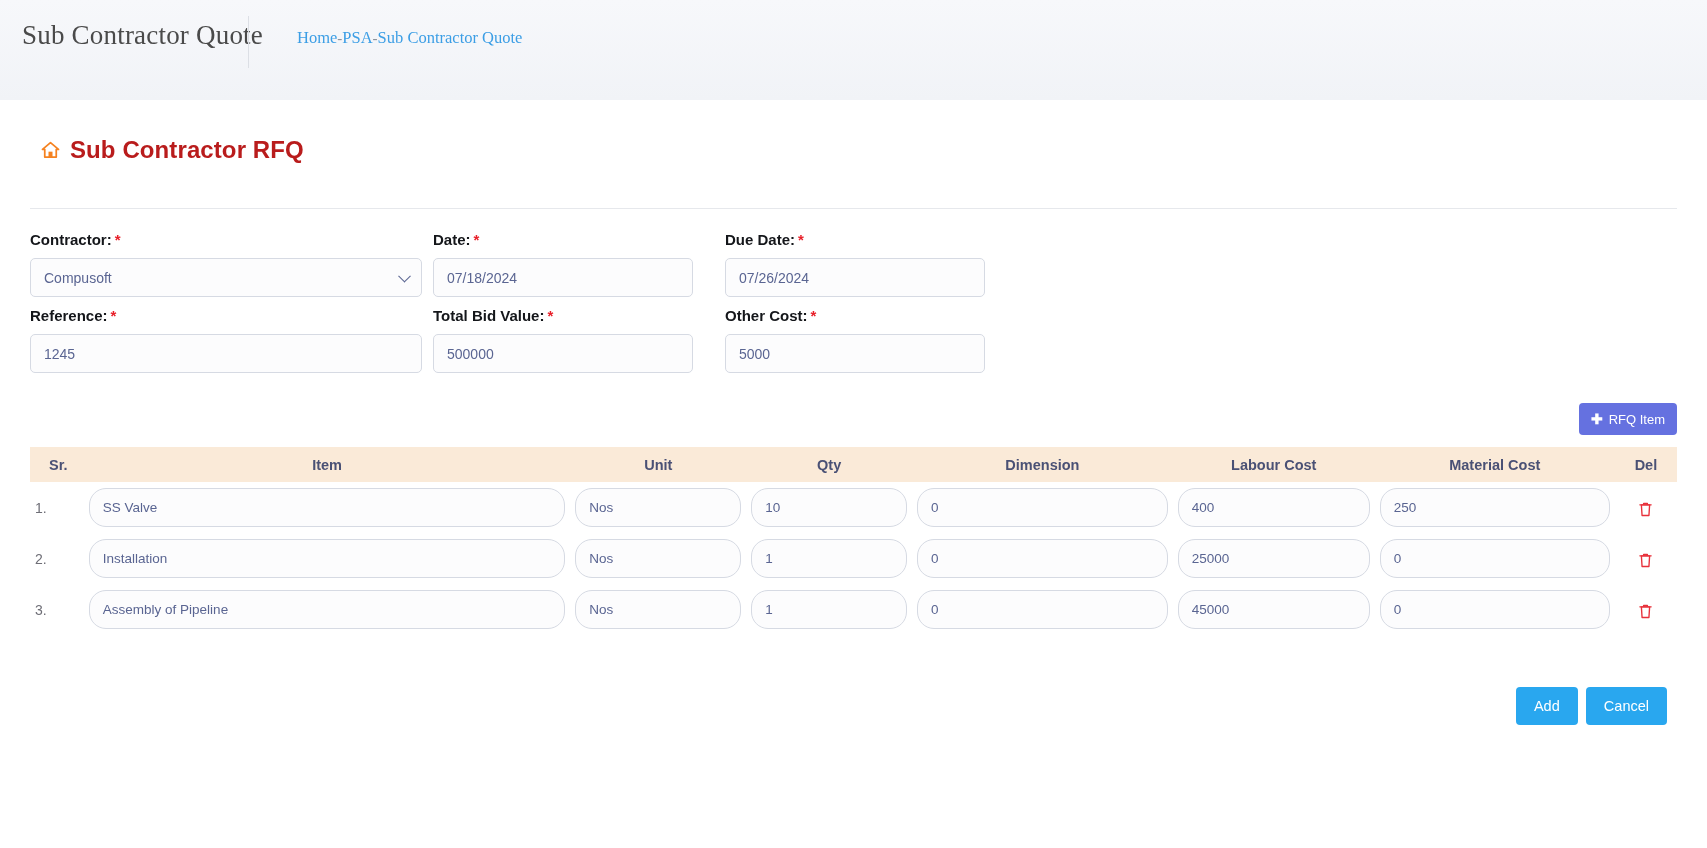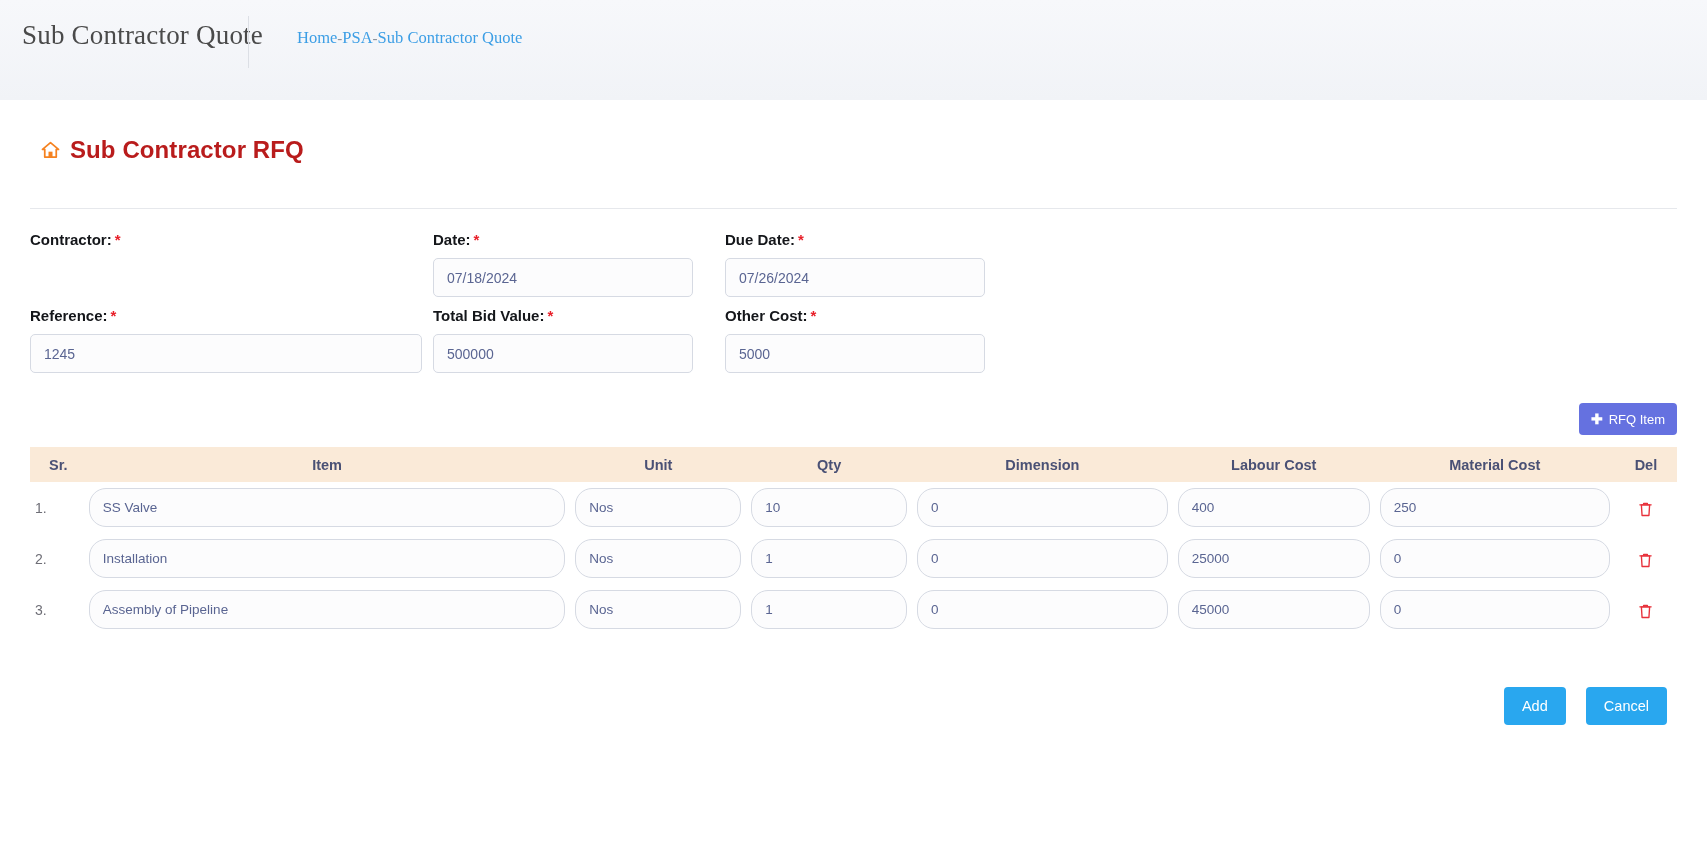--- a/index.html
+++ b/index.html
@@ -184,21 +184,21 @@
     width: 15px; height: 17px;
     display: inline-block;
     cursor: pointer;
     vertical-align: middle;
   }
 
   
   .footer-row {
     display: flex;
     justify-content: flex-end;
-    gap: 20px;
+    gap: 8px;
     margin-top: 52px;
     padding-right: 10px;
   }
   .btn-blue {
     background: #29a7ef;
     color: #ffffff;
     border: none;
     border-radius: 4px;
     height: 38px;
     min-width: 62px;
@@ -235,20 +235,24 @@
     <span class="card-title">Sub Contractor RFQ</span>
   </div>
 
   <div class="divider"></div>
 
   <div class="form-row">
     <div class="field c1">
       <label class="field-label">
         <span>Contractor:</span><span class="req">*</span>
       </label>
+      <div class="ctl sel">
+        <span>Compusoft</span>
+        <span class="chev"></span>
+      </div>
     </div>
 
     <div class="field c2">
       <label class="field-label">
         <span>Date:</span><span class="req">*</span>
       </label>
       <div class="ctl">
         <span>07/18/2024</span>
       </div>
     </div>

